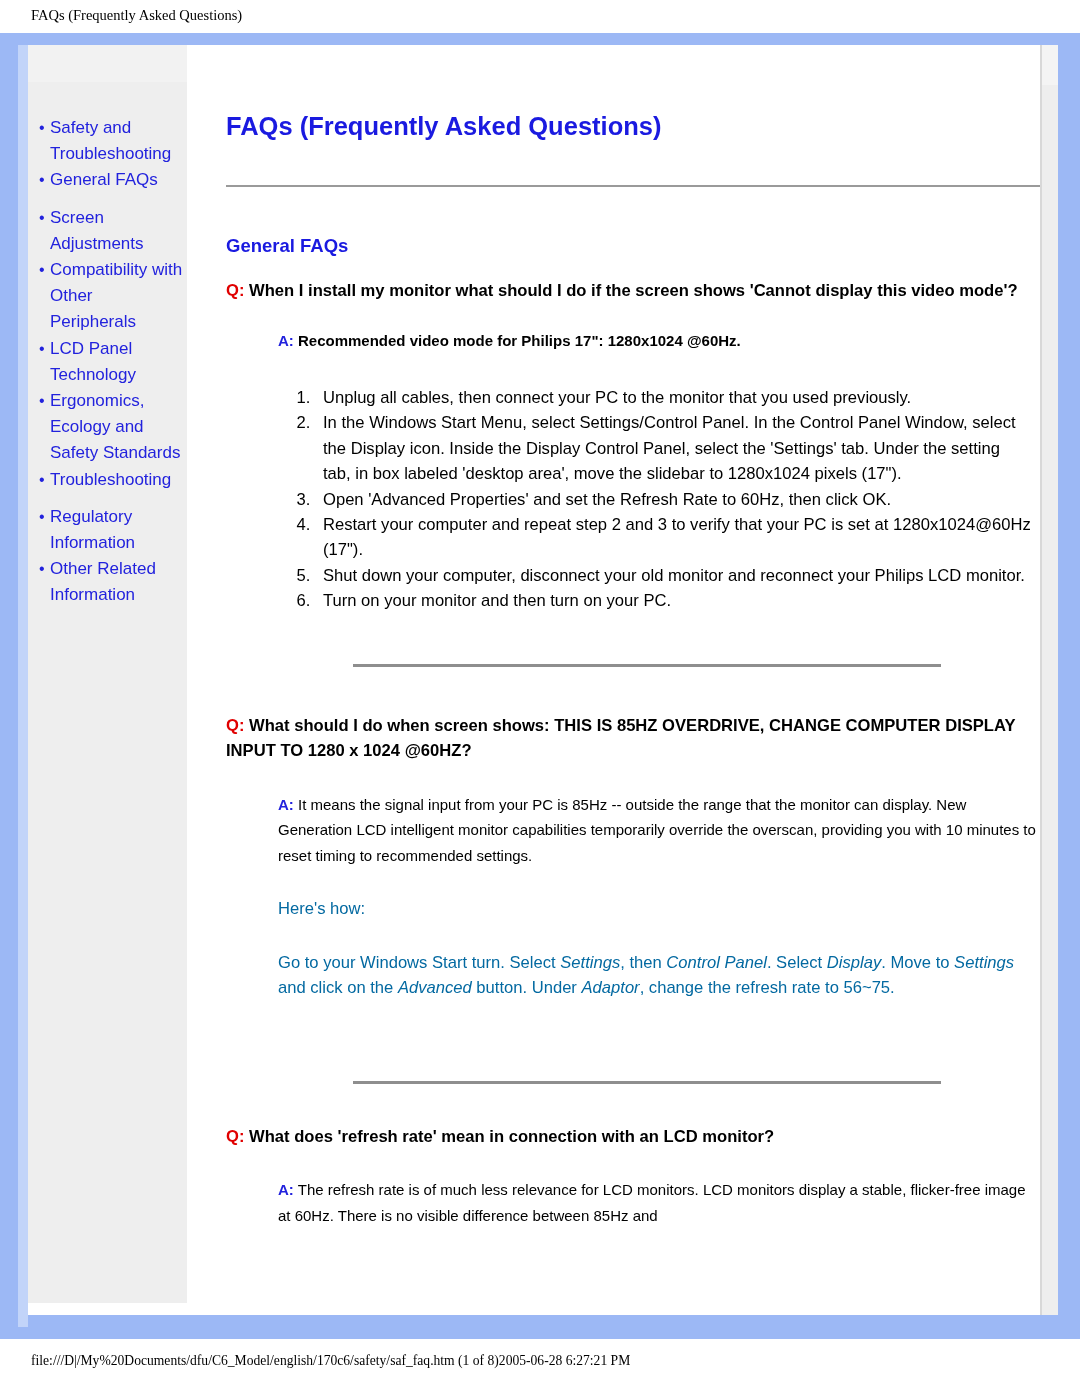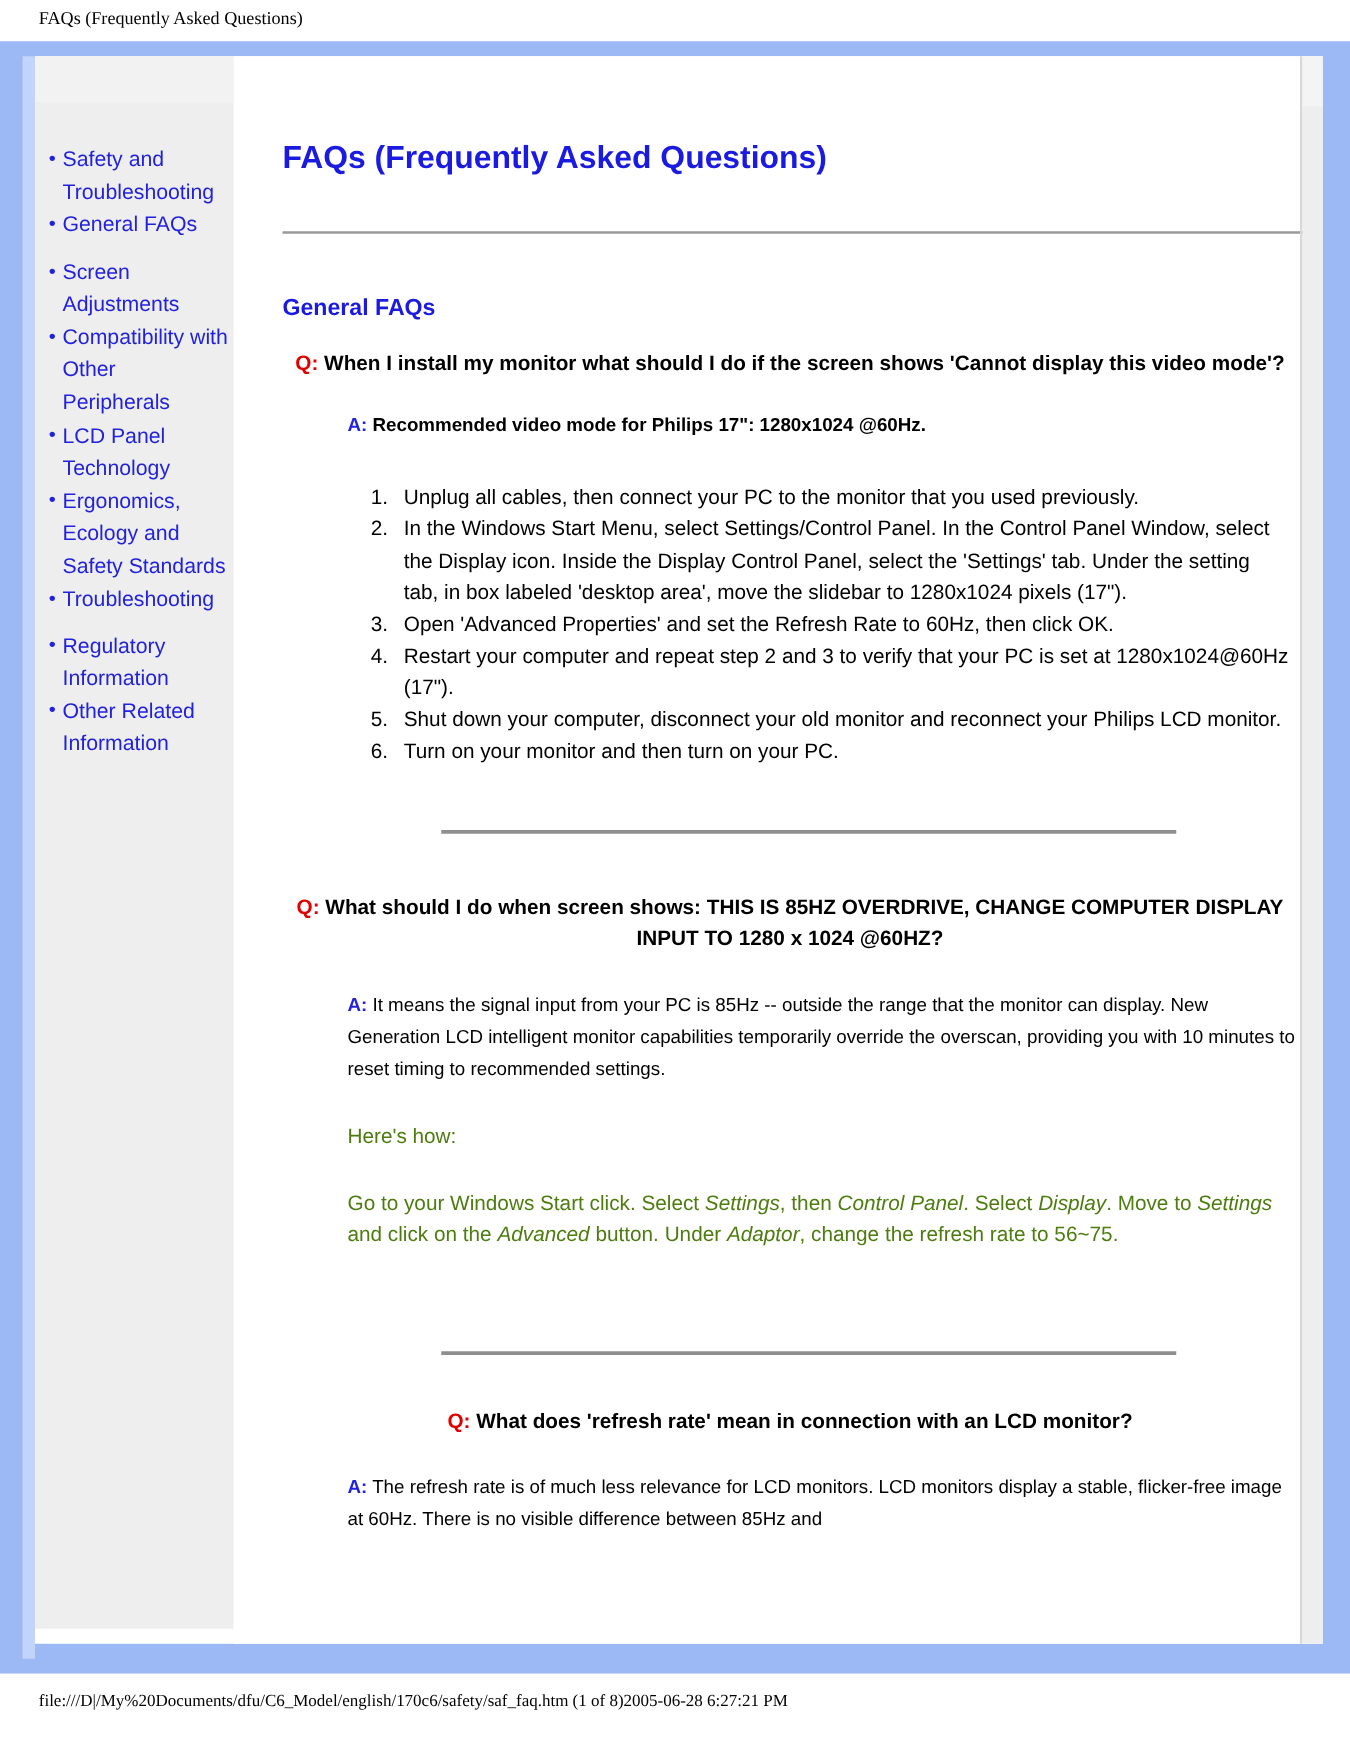--- a/index.html
+++ b/index.html
@@ -156,21 +156,21 @@
     top: 233px;
     width: 871px;
   }
 
   .q-block {
     padding: 0 20px 0 39px;
     font-size: 16.6px;
     line-height: 25.5px;
     font-weight: bold;
     color: #000000;
-    text-align: center;
+    text-align: left;
   }
   .q-mark {
     color: #e00000;
     font-weight: bold;
   }
   .a-mark {
     color: #2222dd;
     font-weight: bold;
   }
 
@@ -193,21 +193,21 @@
   }
   .steps li {
     padding-left: 8px;
     margin: 0;
   }
 
   .para {
     padding: 0 22px 0 91px;
     font-size: 16.6px;
     line-height: 25.5px;
-    color: #4d7c0f;
+    color: #0369a1;
   }
 
   .rule-sep {
     margin: 0 0 0 166px;
     width: 588px;
     height: 3px;
     background: #8e8e8e;
   }
   .sp-24 { height: 24px; }
   .sp-28 { height: 28px; }
@@ -325,21 +325,21 @@
         <div class="sp-28"></div>
 
         <div class="a-block"><span class="a-mark">A:</span><span> It means the signal input from your PC is 85Hz -- outside the range that the monitor can display. New Generation LCD intelligent monitor capabilities temporarily override the overscan, providing you with 10 minutes to reset timing to recommended settings.</span></div>
 
         <div class="sp-28"></div>
 
         <div class="para">Here's how:</div>
 
         <div class="sp-28"></div>
 
-        <div class="para"><span>Go to your Windows Start click. Select </span><i>Settings</i><span>, then </span><i>Control Panel</i><span>. Select </span><i>Display</i><span>. Move to </span><i>Settings</i><span> and click on the </span><i>Advanced</i><span> button. Under </span><i>Adaptor</i><span>, change the refresh rate to 56~75.</span></div>
+        <div class="para"><span>Go to your Windows Start turn. Select </span><i>Settings</i><span>, then </span><i>Control Panel</i><span>. Select </span><i>Display</i><span>. Move to </span><i>Settings</i><span> and click on the </span><i>Advanced</i><span> button. Under </span><i>Adaptor</i><span>, change the refresh rate to 56~75.</span></div>
 
         <div class="sp-34"></div>
 
 
         <div class="sp-46"></div>
         <div class="rule-sep"></div>
         <div class="sp-40"></div>
 
         <div class="q-block"><span class="q-mark">Q:</span><span> What does 'refresh rate' mean in connection with an LCD monitor?</span></div>
 

